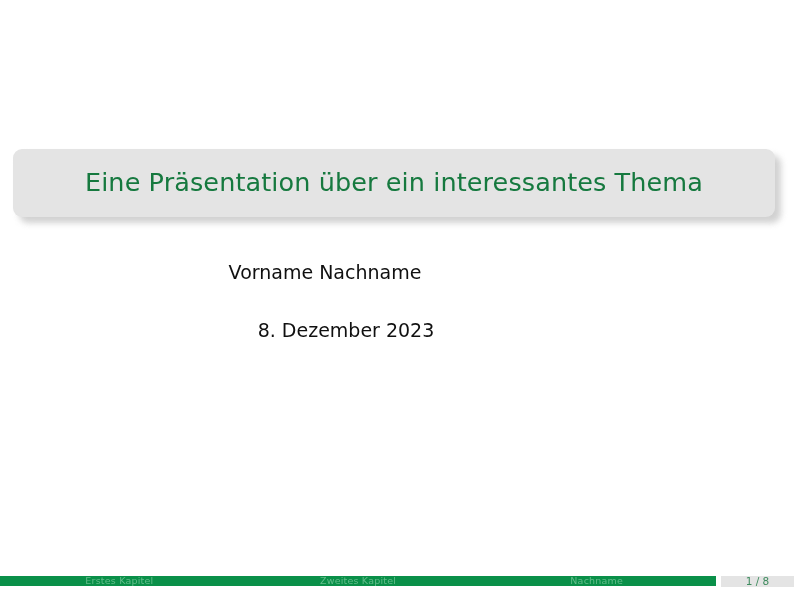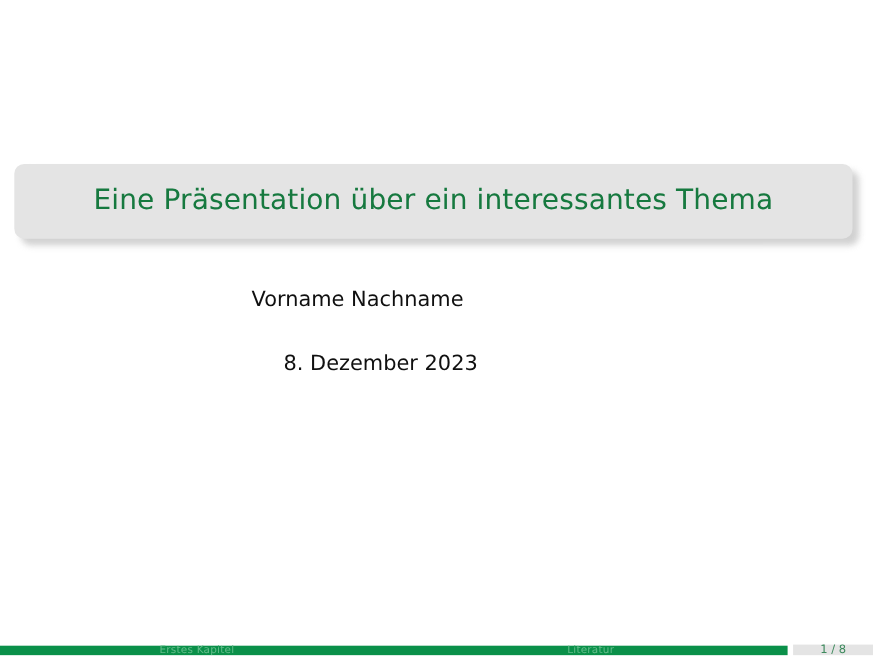--- a/index.html
+++ b/index.html
@@ -92,21 +92,21 @@
   }
 
   
   .footer {
     position: absolute;
     left: 0;
     bottom: 0;
     width: 794px;
     height: 20px;
     display: flex;
-    align-items: flex-end;
+    align-items: flex-start;
   }
   .footer-nav {
     display: flex;
     align-items: stretch;
     width: 716px;
     background: #0a9049;
   }
   .footer-nav-item {
     flex: 1 1 0;
     display: flex;
@@ -147,19 +147,20 @@
   </div>
 
   <div class="meta">
     <p class="author">Vorname Nachname</p>
     <p class="date">8. Dezember 2023</p>
   </div>
 
   <div class="footer">
     <div class="footer-nav">
       <div class="footer-nav-item">Erstes Kapitel</div>
-      <div class="footer-nav-item">Literatur</div>
+      <div class="footer-nav-item">Zweites Kapitel</div>
+      <div class="footer-nav-item">Nachname</div>
     </div>
     <div class="footer-gap"></div>
     <div class="footer-page">1 / 8</div>
   </div>
 
 </div>
 
 </body></html>

